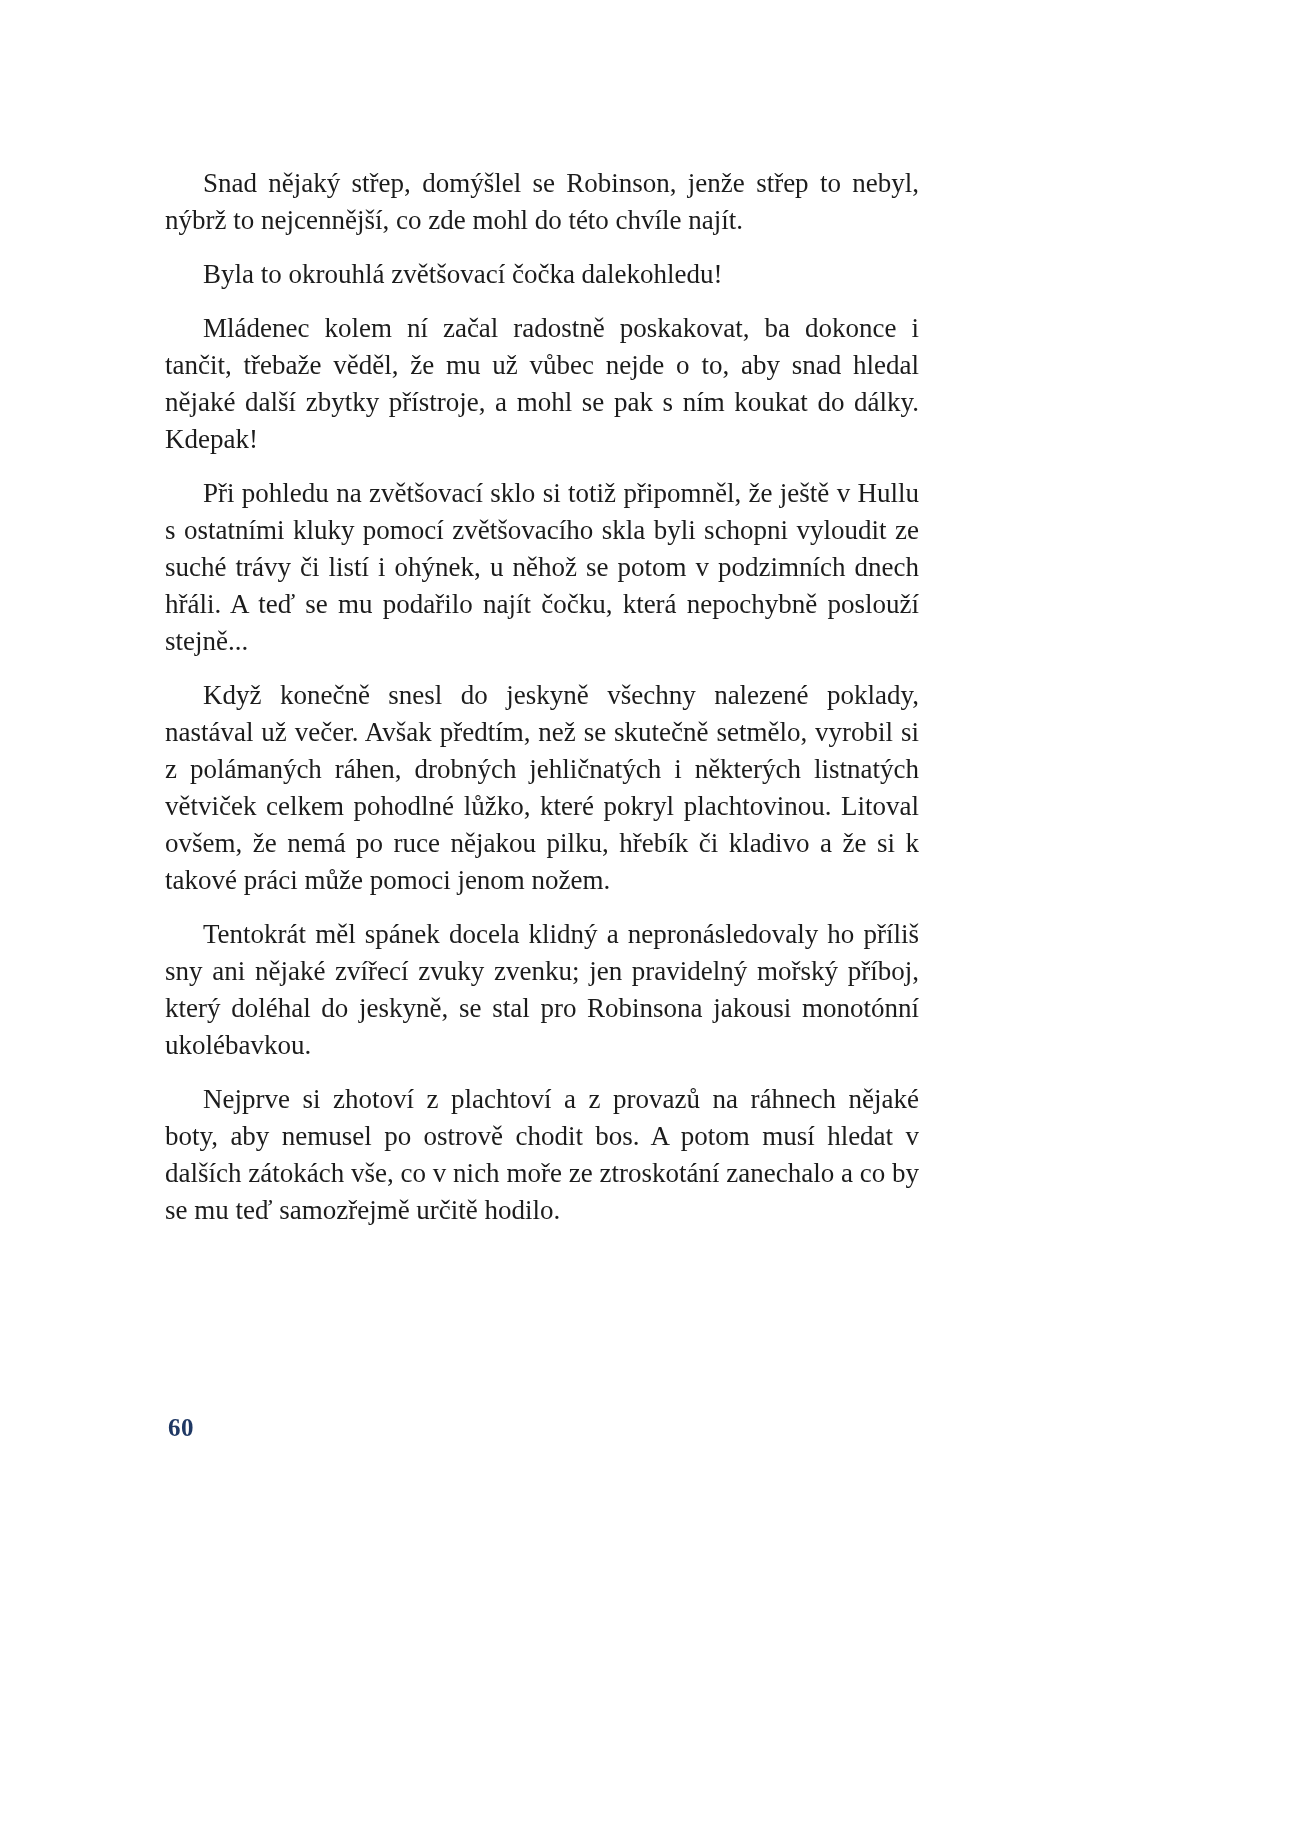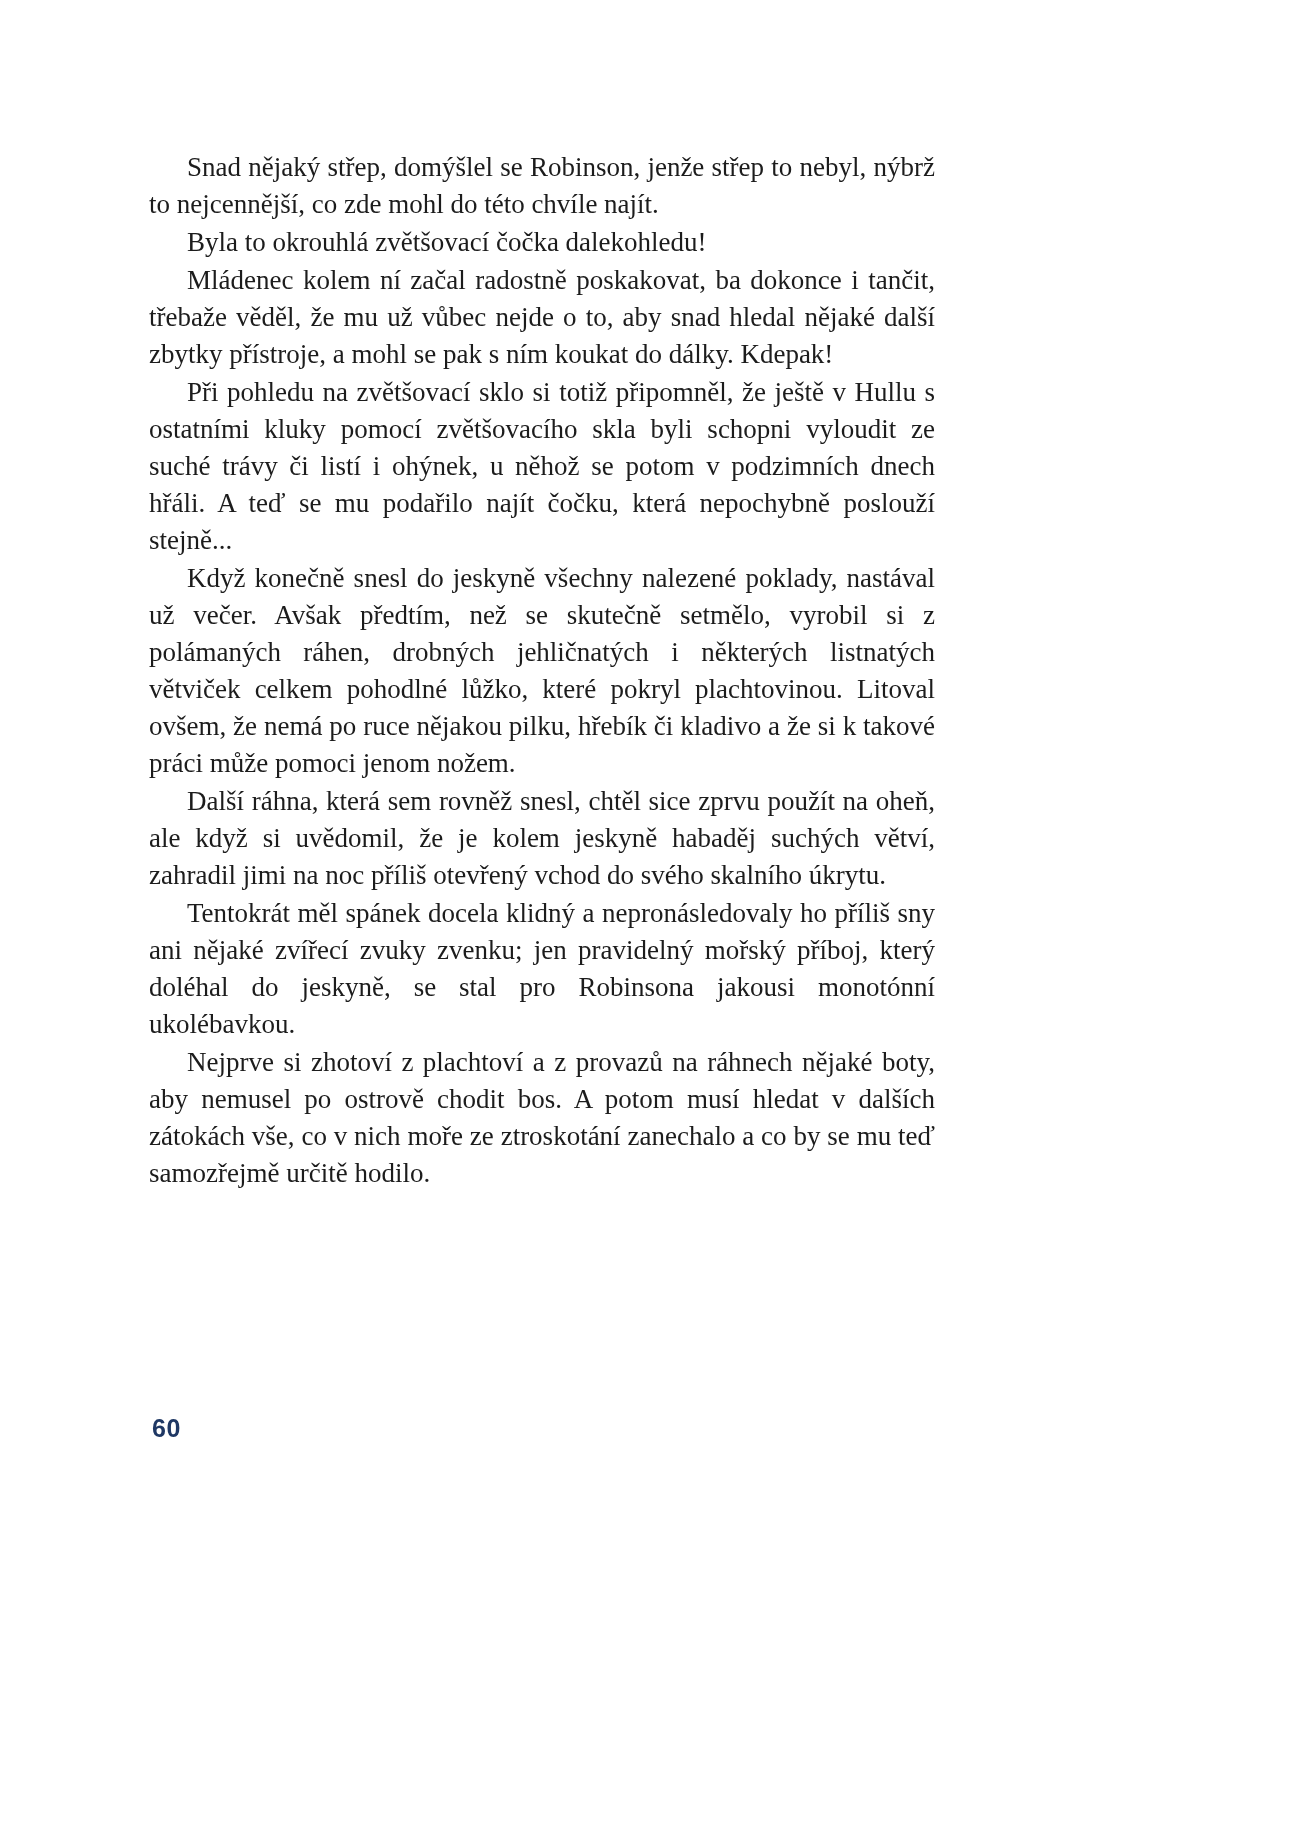--- a/index.html
+++ b/index.html
@@ -19,44 +19,43 @@
     position: absolute;
     left: 148px;
     top: 148px;
     width: 788px;
     color: #1c1c1c;
     font-size: 27px;
     line-height: 37px;
     text-align: justify;
   }
   .text-block p {
-    margin: 1px;
+    margin: 17px;
     padding: 0;
     text-indent: 38px;
     hyphens: auto;
   }
   .page-number {
     position: absolute;
-    left: 152px;
+    left: 168px;
     top: 1414px;
-    font-family: Liberation Sans, sans-serif;
+    font-family: Liberation Serif, serif;
     font-weight: 700;
     font-size: 25px;
     color: #1f3864;
     letter-spacing: 0.5px;
   }
 </style>
 </head>
 <body>
 
 <div class="page">
   <div class="text-block">
     <p>Snad nějaký střep, domýšlel se Robinson, jenže střep to nebyl, nýbrž to nejcennější, co zde mohl do této chvíle najít.</p>
     <p>Byla to okrouhlá zvětšovací čočka dalekohledu!</p>
     <p>Mládenec kolem ní začal radostně poskakovat, ba dokonce i tančit, třebaže věděl, že mu už vůbec nejde o to, aby snad hledal nějaké další zbytky přístroje, a mohl se pak s ním koukat do dálky. Kdepak!</p>
     <p>Při pohledu na zvětšovací sklo si totiž připomněl, že ještě v Hullu s ostatními kluky pomocí zvětšovacího skla byli schopni vyloudit ze suché trávy či listí i ohýnek, u něhož se potom v podzimních dnech hřáli. A teď se mu podařilo najít čočku, která nepochybně poslouží stejně...</p>
     <p>Když konečně snesl do jeskyně všechny nalezené poklady, nastával už večer. Avšak předtím, než se skutečně setmělo, vyrobil si z polámaných ráhen, drobných jehličnatých i některých listnatých větviček celkem pohodlné lůžko, které pokryl plachtovinou. Litoval ovšem, že nemá po ruce nějakou pilku, hřebík či kladivo a že si k takové práci může pomoci jenom nožem.</p>
-    <p>Další ráhna, která sem rovněž snesl, chtěl sice zprvu použít na oheň, ale když si uvědomil, že je kolem jeskyně habaděj suchých větví, zahradil jimi na noc příliš otevřený vchod do svého skalního úkrytu.</p>
     <p>Tentokrát měl spánek docela klidný a nepronásledovaly ho příliš sny ani nějaké zvířecí zvuky zvenku; jen pravidelný mořský příboj, který doléhal do jeskyně, se stal pro Robinsona jakousi monotónní ukolébavkou.</p>
     <p>Nejprve si zhotoví z plachtoví a z provazů na ráhnech nějaké boty, aby nemusel po ostrově chodit bos. A potom musí hledat v dalších zátokách vše, co v nich moře ze ztroskotání zanechalo a co by se mu teď samozřejmě určitě hodilo.</p>
   </div>
   <div class="page-number">60</div>
 </div>
 
 </body></html>

